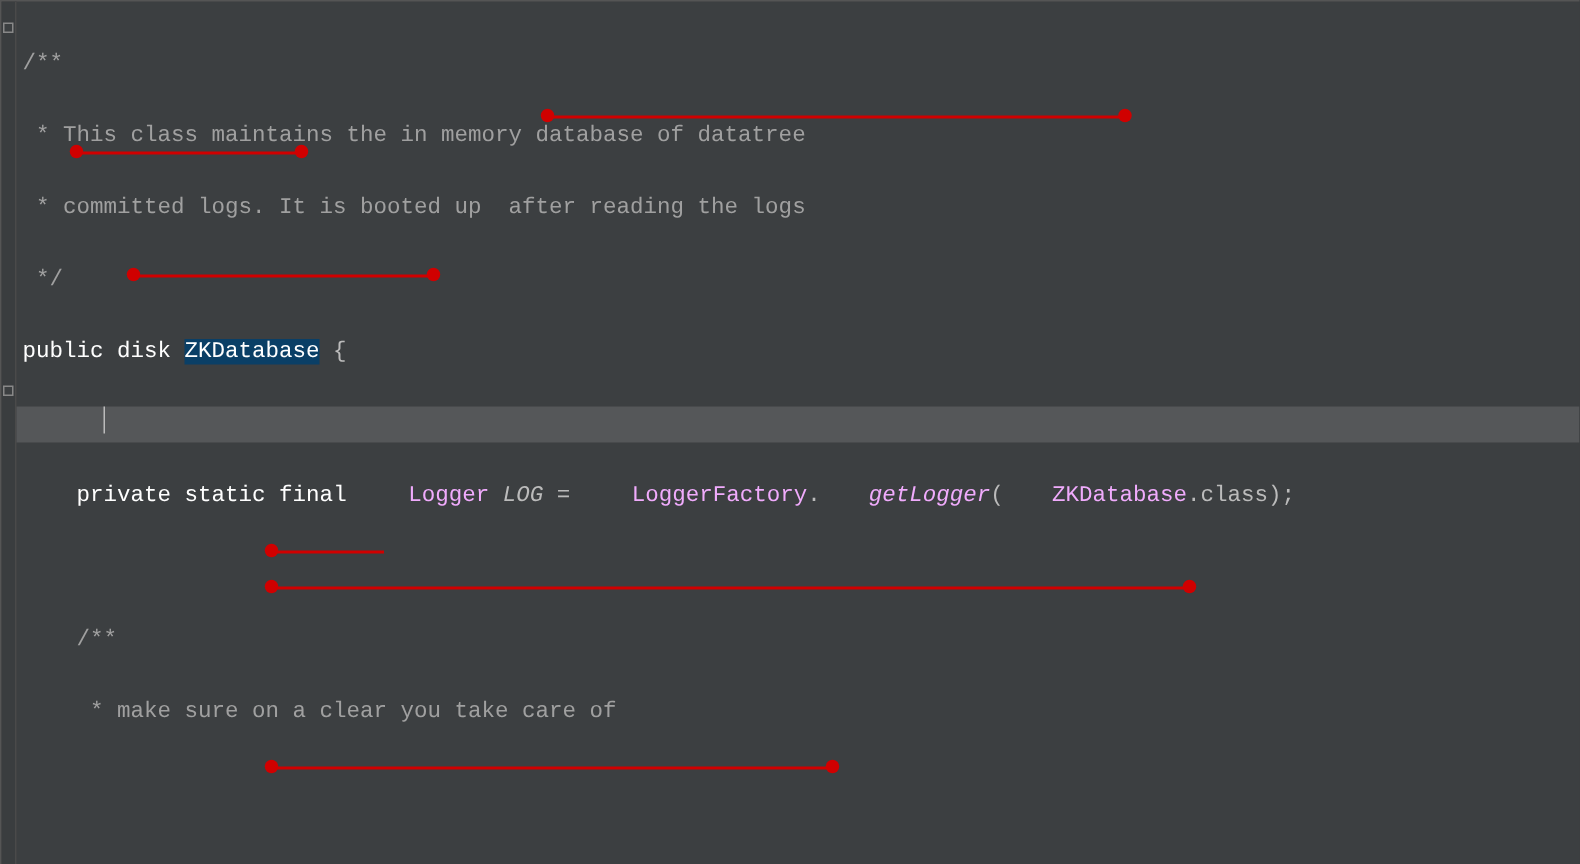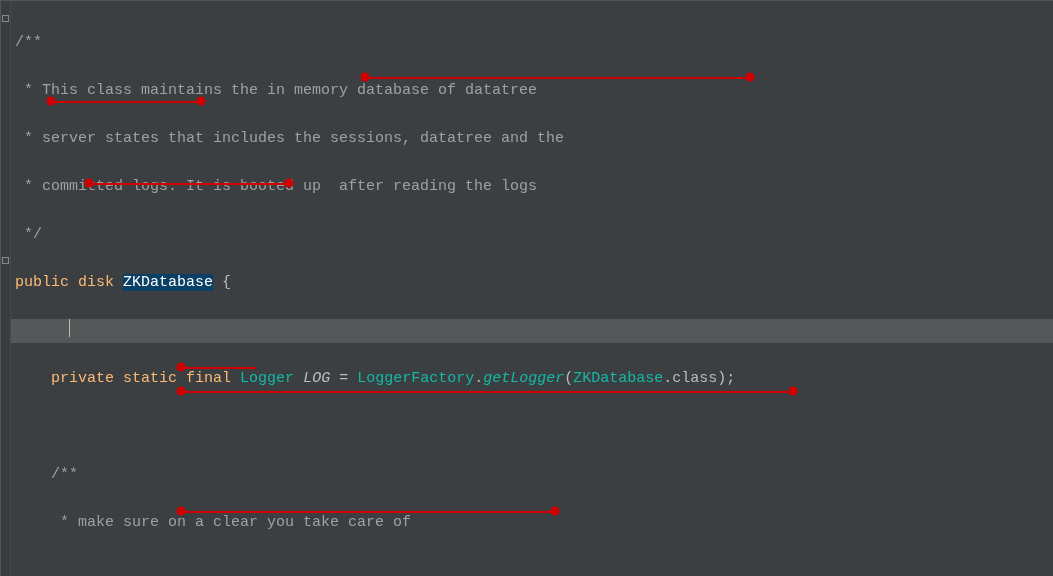--- a/index.html
+++ b/index.html
@@ -28,22 +28,22 @@
   }
   .code {
     position: relative;
     margin-left: 10px;
     white-space: pre;
   }
   .line { padding-left: 4px; }
   .caret-line {
     background: #555759;
   }
-  .hl-pink { color: #fdba74; margin-top: 36px; }
-  .hl-type { color: #14b8a6; }
+  .hl-pink { color: #ffffff; margin-top: 36px; }
+  .hl-type { color: #f0abfc; margin-left: 32px; }
   .hl-comment { color: #a0a0a0; }
   .hl-italic { font-style: italic; text-align: right; }
   .hl-selected { background: #0a3f66; color:#ffffff; }
   .annot {
     position: absolute;
     height: 0;
     border-top: 2.5px solid #d00000;
     z-index: 20;
   }
   .annot-dot {
@@ -74,21 +74,20 @@
   }
 </style>
 </head>
 <body>
 
 <div class="gutter"></div>
 
 <div class="code">
 <div class="line"><span class="hl-comment">/**</span></div>
 <div class="line"><span class="hl-comment"> * This class maintains the in memory database of datatree</span></div>
-<div class="line"><span class="hl-comment"> * server states that includes the sessions, datatree and the</span></div>
 <div class="line"><span class="hl-comment"> * committed logs. It is booted up  after reading the logs</span></div>
 <div class="line"><span class="hl-comment"> */</span></div>
 <div class="line"><span class="hl-pink">public</span> <span class="hl-pink">disk</span> <span class="hl-selected">ZKDatabase</span><span> {</span></div>
 <div class="line caret-line" style="position:relative;height:24px;"><span class="caret-bar"></span></div>
 <div class="line"><span>    </span><span class="hl-pink">private</span> <span class="hl-pink">static</span> <span class="hl-pink">final</span> <span class="hl-type">Logger</span> <span class="hl-italic">LOG</span><span> = </span><span class="hl-type">LoggerFactory</span><span>.</span><span class="hl-type hl-italic">getLogger</span><span>(</span><span class="hl-type">ZKDatabase</span><span>.class</span><span>);</span></div>
 <div class="line">&nbsp;</div>
 <div class="line"><span class="hl-comment">    /**</span></div>
 <div class="line"><span class="hl-comment">     * make sure on a clear you take care of</span></div>
 
 

